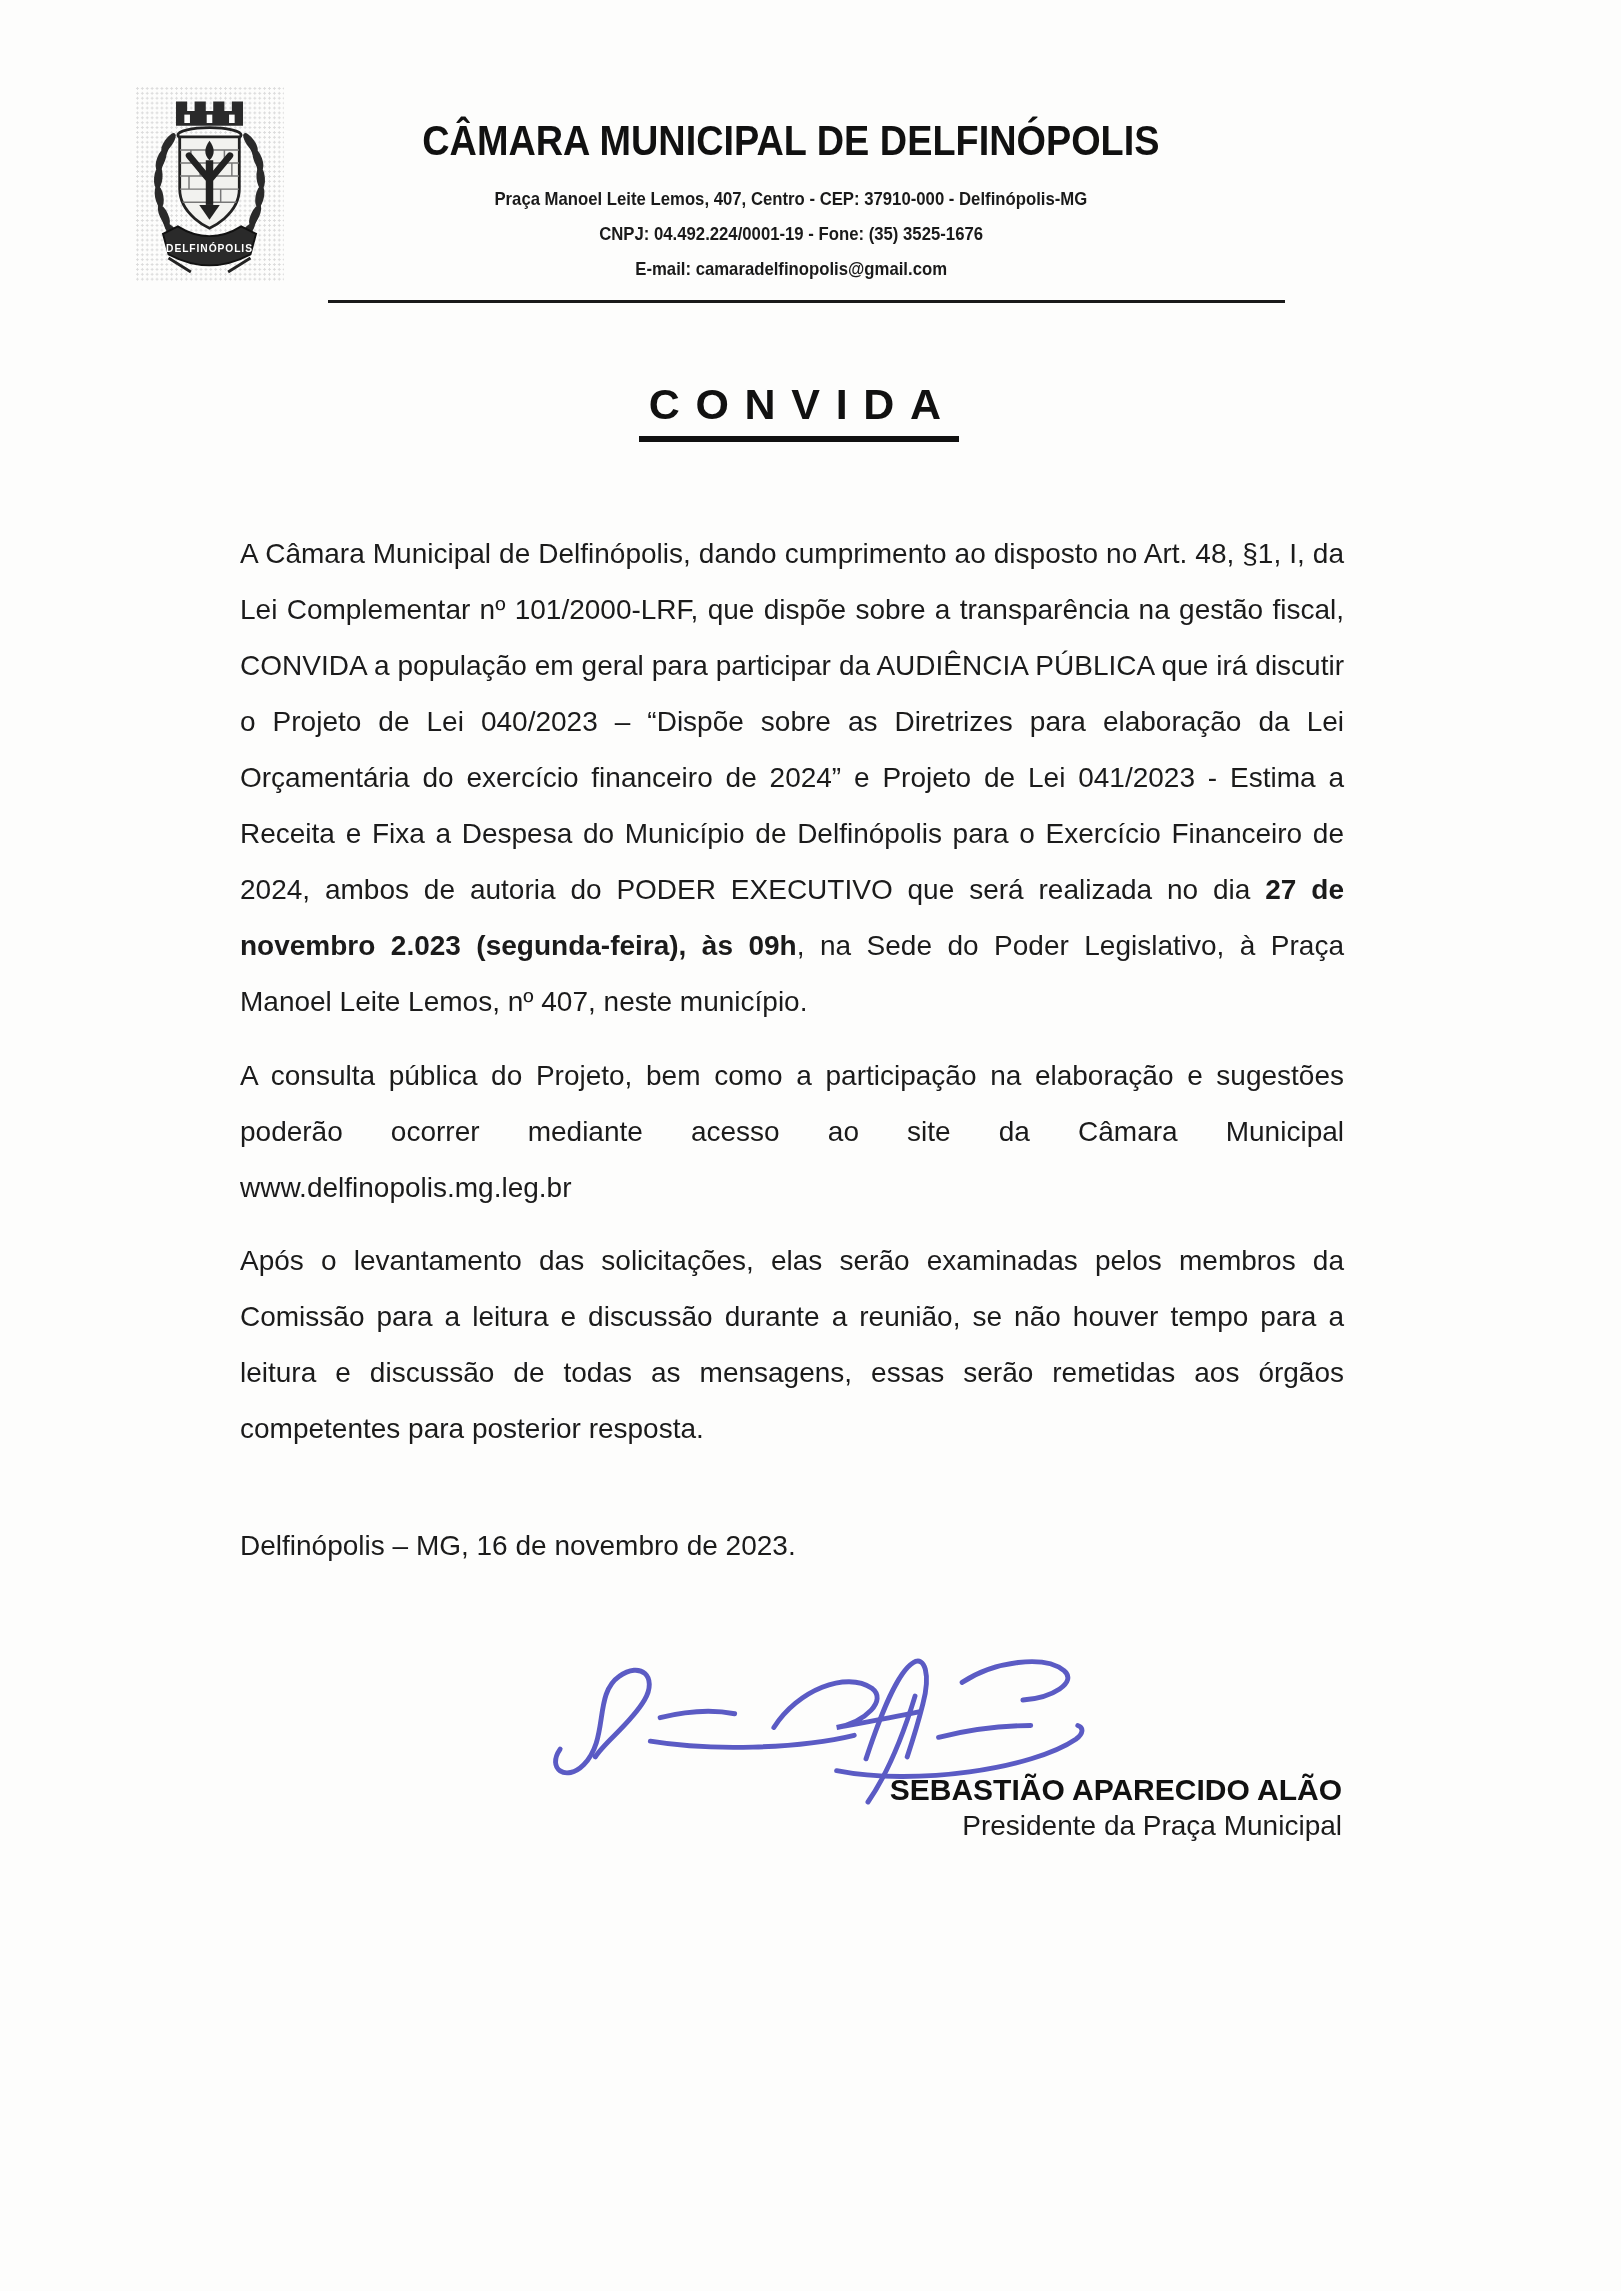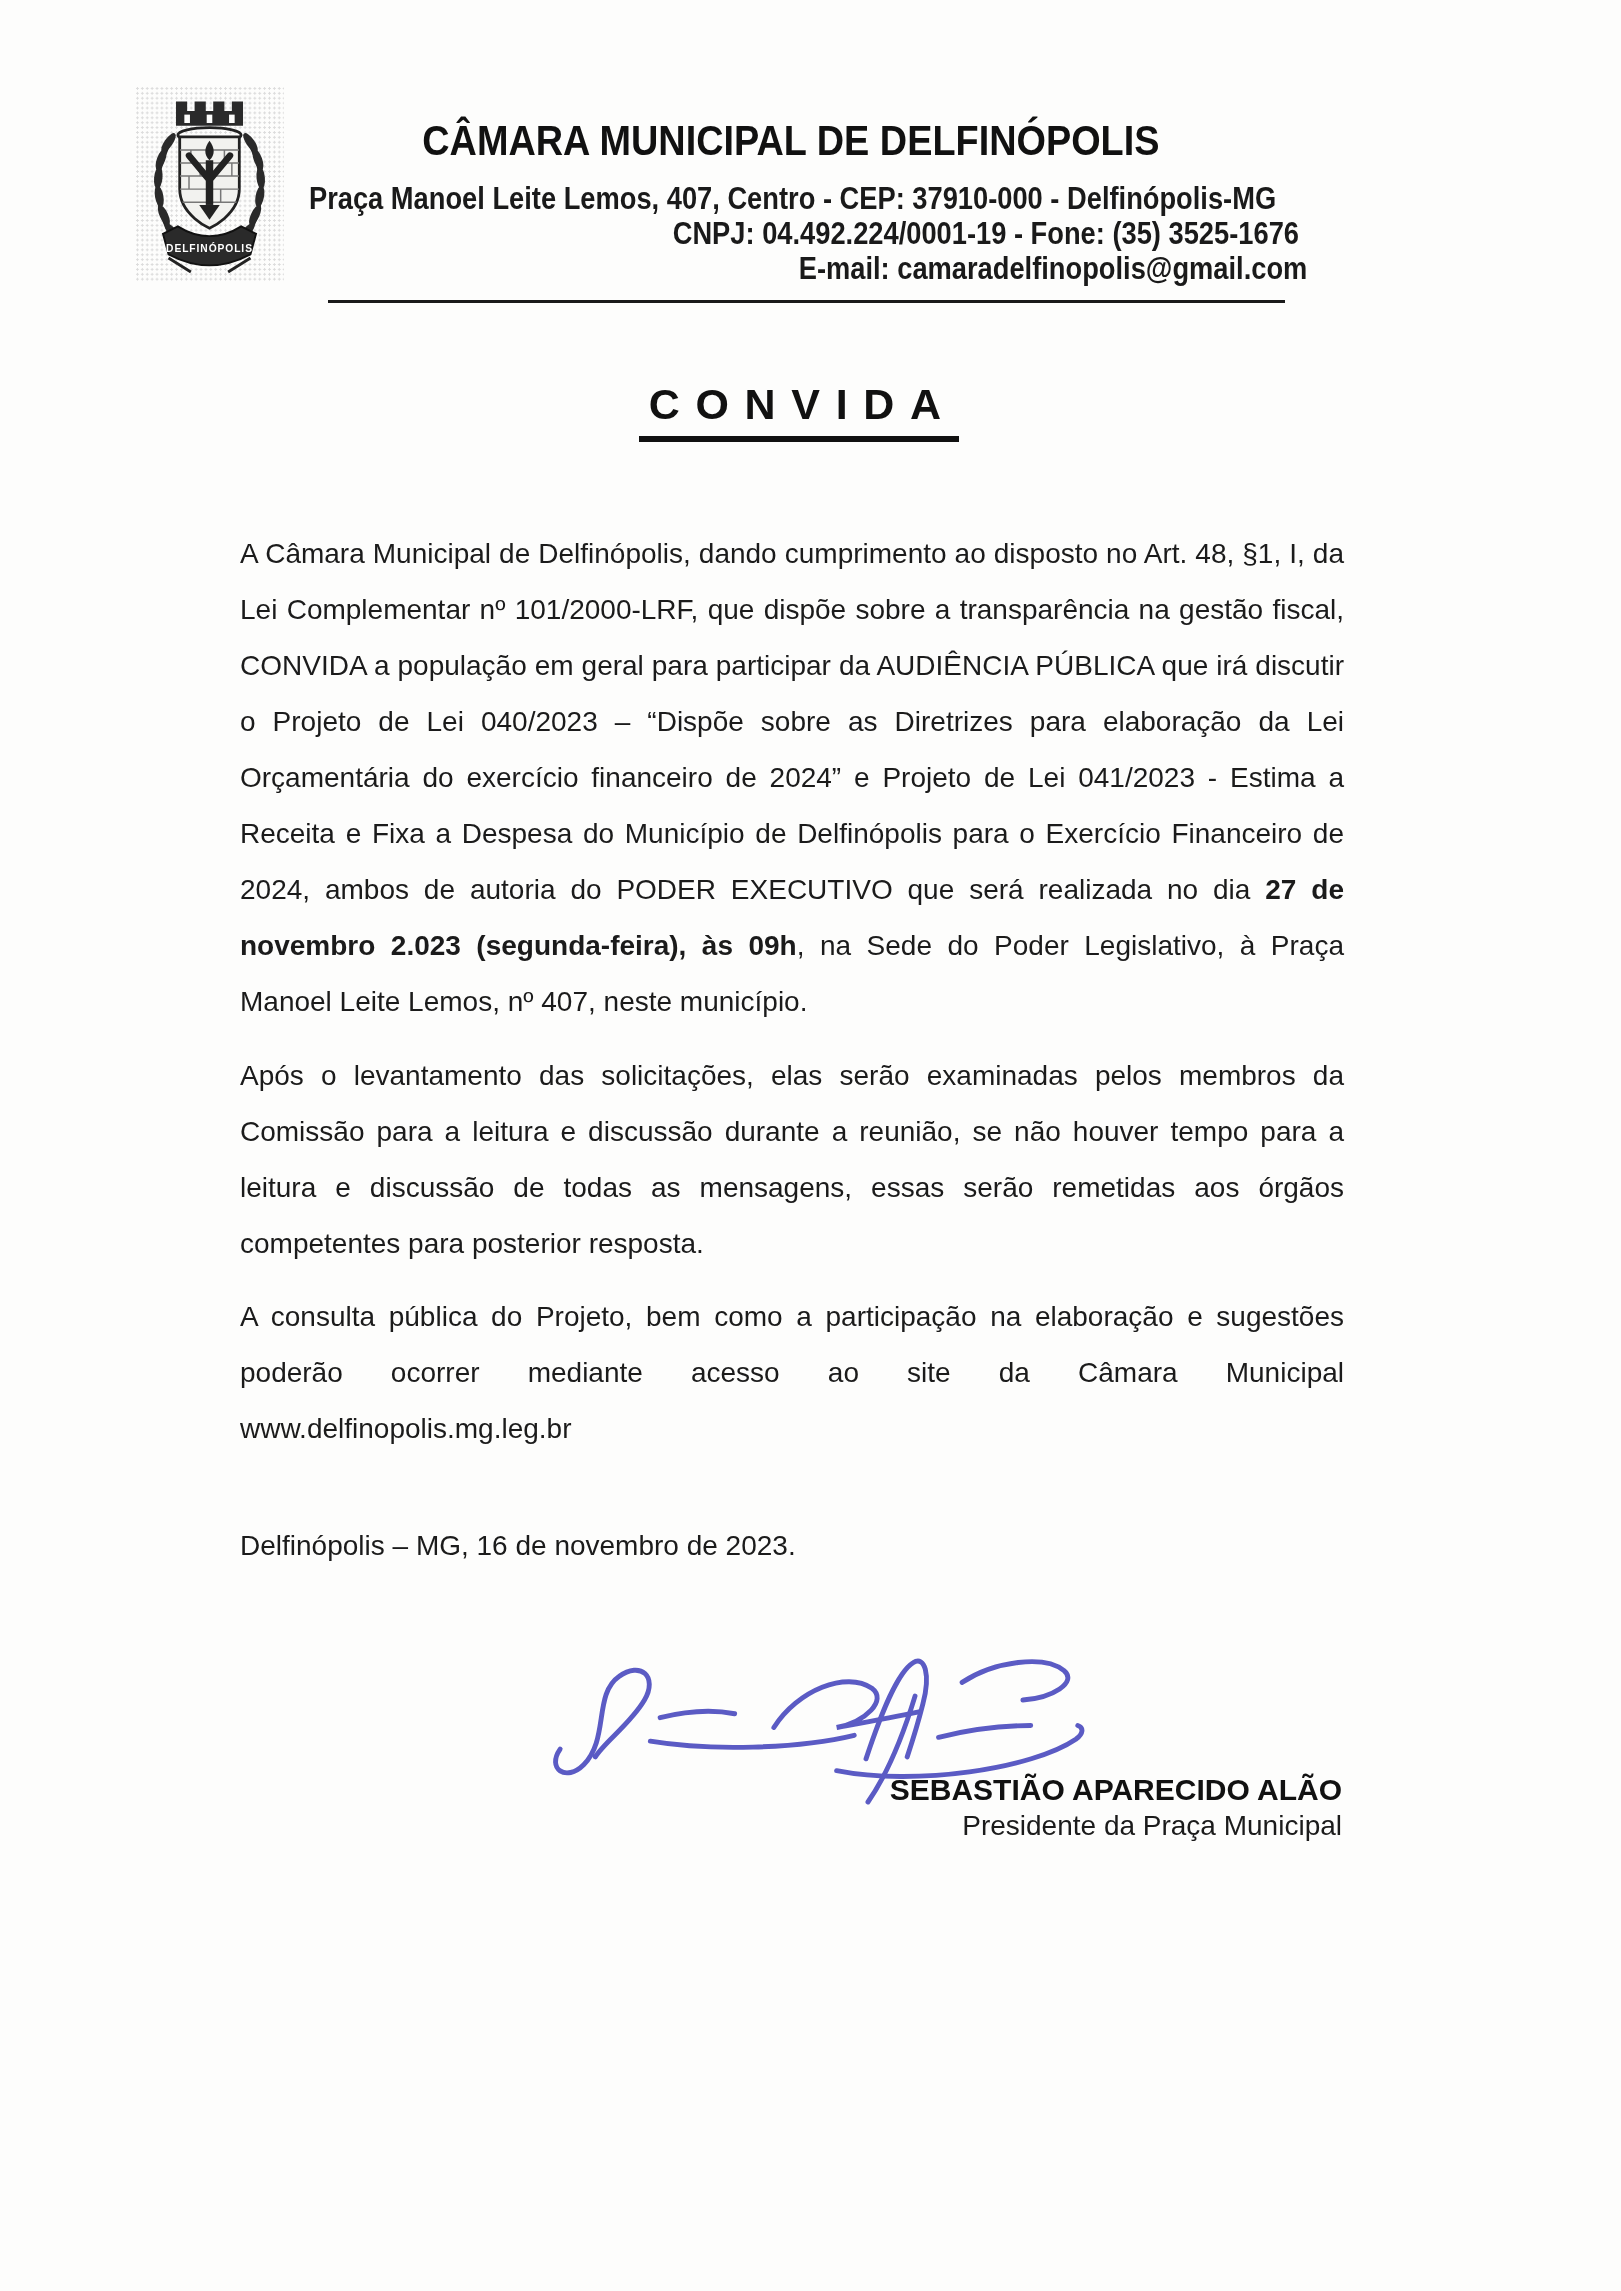--- a/index.html
+++ b/index.html
@@ -17,21 +17,21 @@
     position:absolute;left:135px;top:86px;width:149px;height:196px;
     background-image:radial-gradient(circle,#dcdcdc 1px,transparent 1.3px);
     background-size:4.9px 4.9px;
     text-align:right;
   }
   .header-text{
     position:absolute;left:240px;top:116px;width:1102px;text-align:center;
   }
   .condensed{display:inline-block;transform:scaleX(0.88);transform-origin:center;white-space:nowrap;}
   .org-name{font-size:43px;font-weight:bold;line-height:49px;margin-bottom:16px;color:#111;}
-  .hline{font-size:31px;font-weight:bold;line-height:35px;color:#1a1a1a;text-align:right;}
+  .hline{font-size:19px;font-weight:bold;line-height:35px;color:#1a1a1a;}
   .header-rule{
     position:absolute;left:328px;top:300px;width:957px;height:2.9px;background:#1a1a1a;
   }
   
   .title-wrap{position:absolute;left:240px;top:380px;width:1102px;text-align:center;}
   .doc-title{
     display:inline-block;
     font-size:43px;font-weight:bold;letter-spacing:15.7px;
     padding:0 2px 6.9px 9.8px;margin-right:-15.7px;
     border-bottom:6.9px solid #111;color:#111;
@@ -125,22 +125,22 @@
   </div>
 
   <div class="header-rule"></div>
 
   <div class="title-wrap">
     <span class="doc-title">CONVIDA</span>
   </div>
 
   <div class="body-text">
     <p><span>A Câmara Municipal de Delfinópolis, dando cumprimento ao disposto no Art. 48, §1, I, da Lei Complementar nº 101/2000-LRF, que dispõe sobre a transparência na gestão fiscal, CONVIDA a população em geral para participar da AUDIÊNCIA PÚBLICA que irá discutir o Projeto de Lei 040/2023 – “Dispõe sobre as Diretrizes para elaboração da Lei Orçamentária do exercício financeiro de 2024” e Projeto de Lei 041/2023 - Estima a Receita e Fixa a Despesa do Município de Delfinópolis para o Exercício Financeiro de 2024, ambos de autoria do PODER EXECUTIVO que será realizada no dia </span><b>27 de novembro 2.023 (segunda-feira), às 09h</b><span>, na Sede do Poder Legislativo, à Praça Manoel Leite Lemos, nº 407, neste município.</span></p>
+    <p>A consulta pública do Projeto, bem como a participação na elaboração e sugestões poderão ocorrer mediante acesso ao site da Câmara Municipal www.delfinopolis.mg.leg.br</p>
     <p>Após o levantamento das solicitações, elas serão examinadas pelos membros da Comissão para a leitura e discussão durante a reunião, se não houver tempo para a leitura e discussão de todas as mensagens, essas serão remetidas aos órgãos competentes para posterior resposta.</p>
-    <p>A consulta pública do Projeto, bem como a participação na elaboração e sugestões poderão ocorrer mediante acesso ao site da Câmara Municipal www.delfinopolis.mg.leg.br</p>
     <p class="dateline">Delfinópolis – MG, 16 de novembro de 2023.</p>
   </div>
 
   <div class="signature-block">
     <svg class="sig-svg" width="549" height="167" viewBox="0 0 560 170">
       <g fill="none" stroke="#5b5bc4" stroke-width="5" stroke-linecap="round">
         <path d="M18,108 C4,128 24,142 42,124 C68,98 52,52 78,34 C100,18 118,34 104,58 C90,82 62,102 54,116"></path>
         <path d="M120,76 C152,68 176,68 196,72"></path>
         <path d="M110,100 C170,110 260,108 318,94"></path>
         <path d="M236,86 C260,48 310,28 336,46 C352,58 330,80 300,86 C322,82 356,76 384,70"></path>

